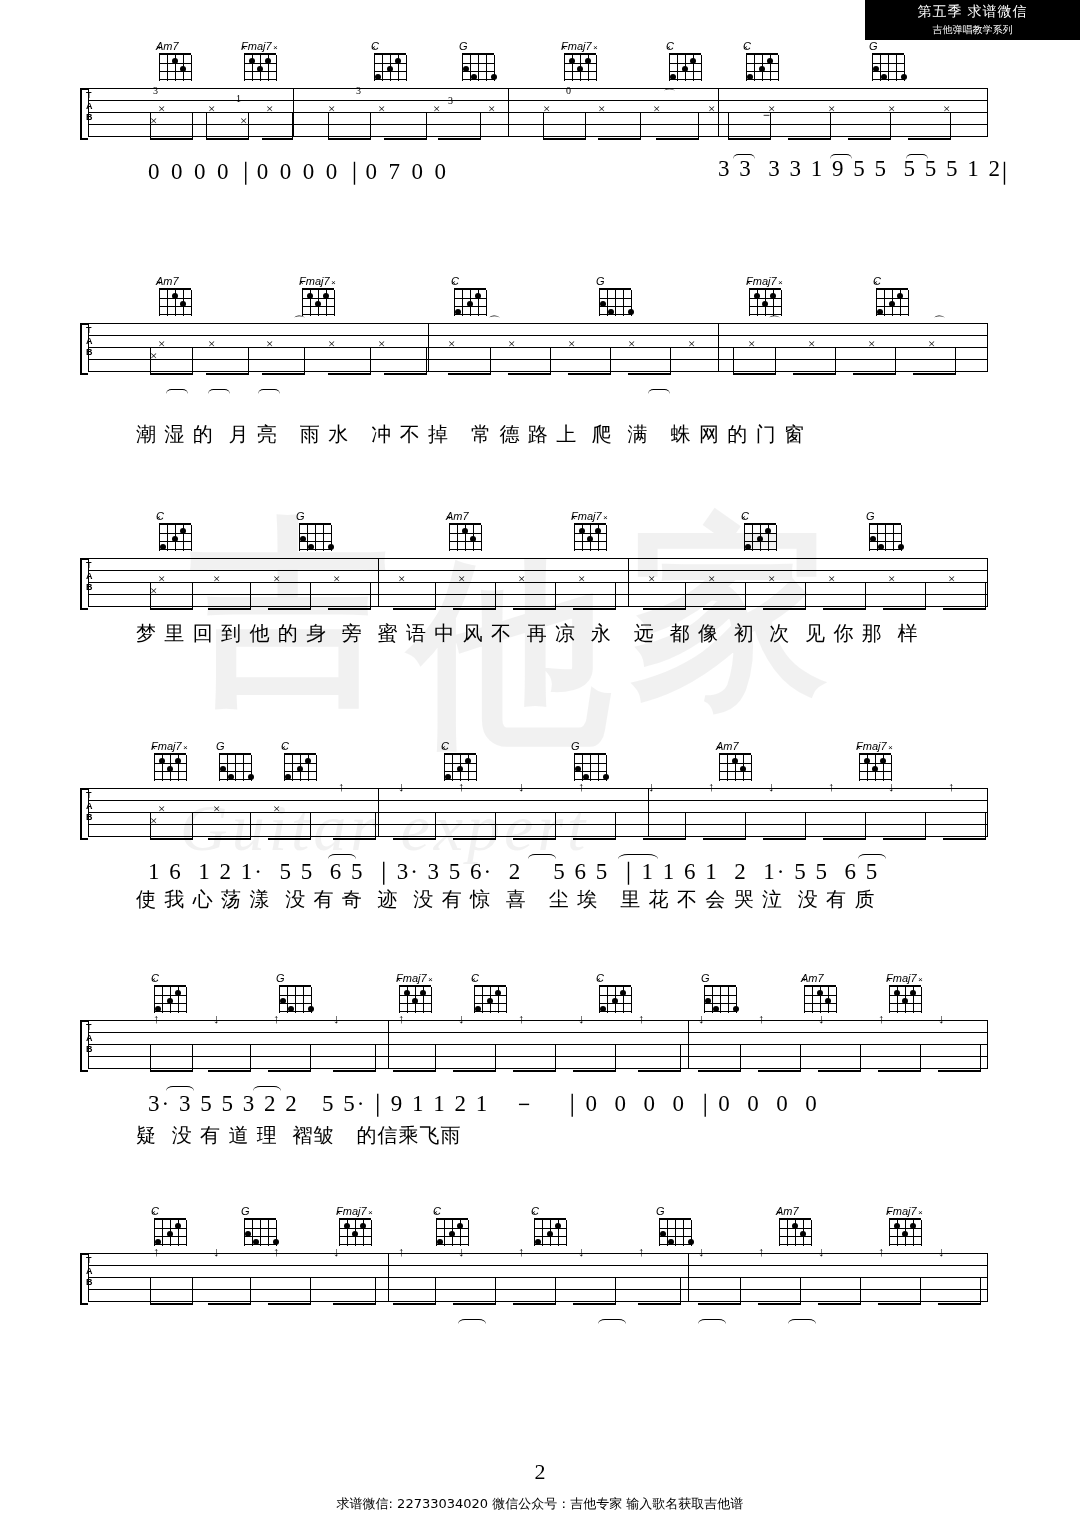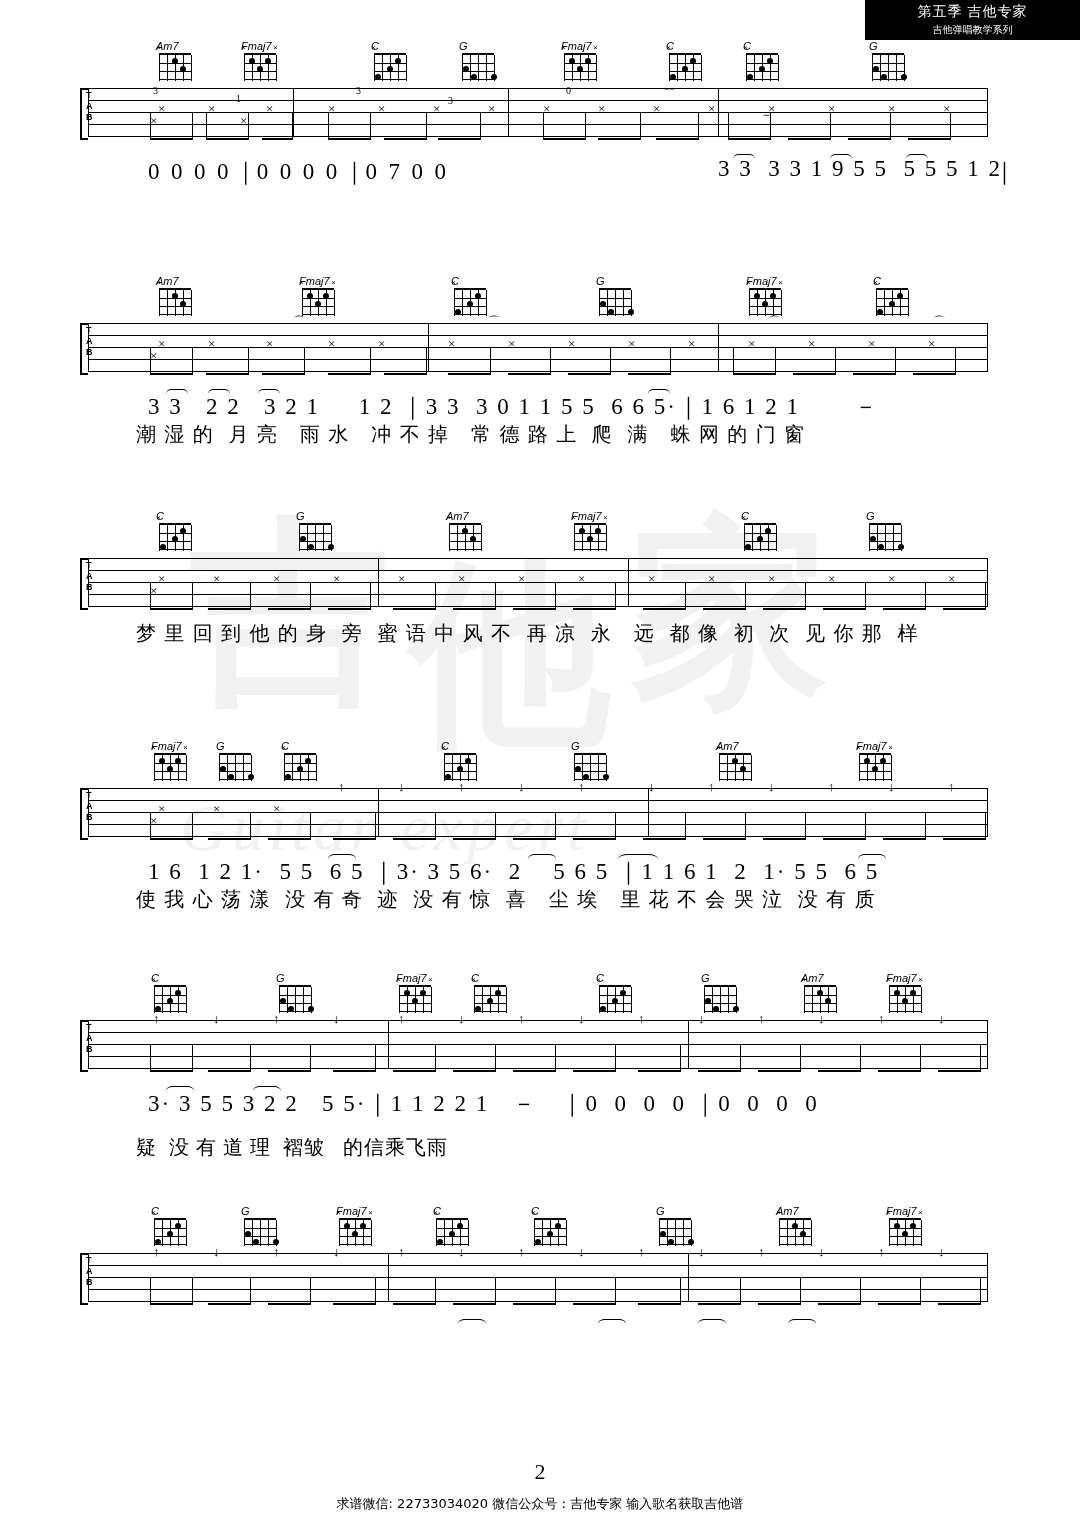--- a/index.html
+++ b/index.html
@@ -63,21 +63,21 @@
           font-family:"Liberation Serif",serif;}
   .footer{position:absolute;left:0;right:0;bottom:14px;text-align:center;font-size:13px;
           font-family:"DejaVu Sans",sans-serif;}
 </style>
 </head>
 <body>
 
 <div class="page">
 
   <div class="header">
-    <div class="l1">第五季  吉他专家</div>
+    <div class="l1">第五季  求谱微信</div>
     <div class="l2">吉他弹唱教学系列</div>
   </div>
 
   <div class="wm">
     <div class="cn c1">吉</div>
     <div class="cn c2">他</div>
     <div class="cn c3">家</div>
     <div class="en">Guitar expert</div>
   </div>
 
@@ -475,21 +475,20 @@
       <div class="stem" style="left:747px;top:24px;height:28px;"></div>
       <div class="stem" style="left:807px;top:24px;height:28px;"></div>
       <div class="stem" style="left:867px;top:24px;height:28px;"></div>
       <div class="strum" style="left:205px;top:-8px;">⌒</div>
       <div class="strum" style="left:400px;top:-8px;">⌒</div>
       <div class="strum" style="left:680px;top:-8px;">⌒</div>
       <div class="strum" style="left:845px;top:-8px;">⌒</div>
     </div>
 
     <div class="numrow" style="margin-top:6px;letter-spacing:2px;">
-      <span style="left:60px;top:0;">3 3   2 2   3 2 1     1 2 ｜3 3  3 0 1 1 5 5  6 6 5·｜1 6 1 2 1       －</span>
       <div class="tie" style="left:78px;top:-2px;width:22px;"></div>
       <div class="tie" style="left:120px;top:-2px;width:22px;"></div>
       <div class="tie" style="left:170px;top:-2px;width:22px;"></div>
       <div class="tie" style="left:560px;top:-2px;width:22px;"></div>
     </div>
     <div class="lyrow" style="letter-spacing:1px;">
       <span style="left:48px;top:0;">潮 湿 的  月 亮   雨 水   冲 不 掉   常 德 路 上  爬  满   蛛 网 的 门 窗</span>
     </div>
   </div>
 
@@ -1063,26 +1062,26 @@
       <div class="stem" style="left:527px;top:24px;height:28px;"></div>
       <div class="stem" style="left:592px;top:24px;height:28px;"></div>
       <div class="stem" style="left:652px;top:24px;height:28px;"></div>
       <div class="stem" style="left:712px;top:24px;height:28px;"></div>
       <div class="stem" style="left:772px;top:24px;height:28px;"></div>
       <div class="stem" style="left:832px;top:24px;height:28px;"></div>
       <div class="stem" style="left:892px;top:24px;height:28px;"></div>
     </div>
 
     <div class="numrow" style="margin-top:6px;letter-spacing:2px;">
-      <span style="left:60px;top:0;">3· 3 5 5 3 2 2   5 5·｜1 1 2 2 1   －   ｜0  0  0  0 ｜0  0  0  0</span>
+      <span style="left:60px;top:0;">3· 3 5 5 3 2 2   5 5·｜9 1 1 2 1   －   ｜0  0  0  0 ｜0  0  0  0</span>
       <div class="tie" style="left:78px;top:-2px;width:28px;"></div>
       <div class="tie" style="left:165px;top:-2px;width:28px;"></div>
     </div>
     <div class="lyrow" style="letter-spacing:1px;">
-      <span style="left:48px;top:16px;font-family:Liberation Serif, serif;">疑  没 有 道 理  褶皱   的信乘飞雨</span>
+      <span style="left:48px;top:4px;">疑  没 有 道 理  褶皱   的信乘飞雨</span>
     </div>
   </div>
 
   <div class="system" style="top:1205px;">
     <div class="chords">
       <div class="chord" style="left:150px;">
         <div class="nm">C</div>
         <div class="grid">
           <div class="nut"></div>
           <div class="vline" style="left:4px;"></div>

